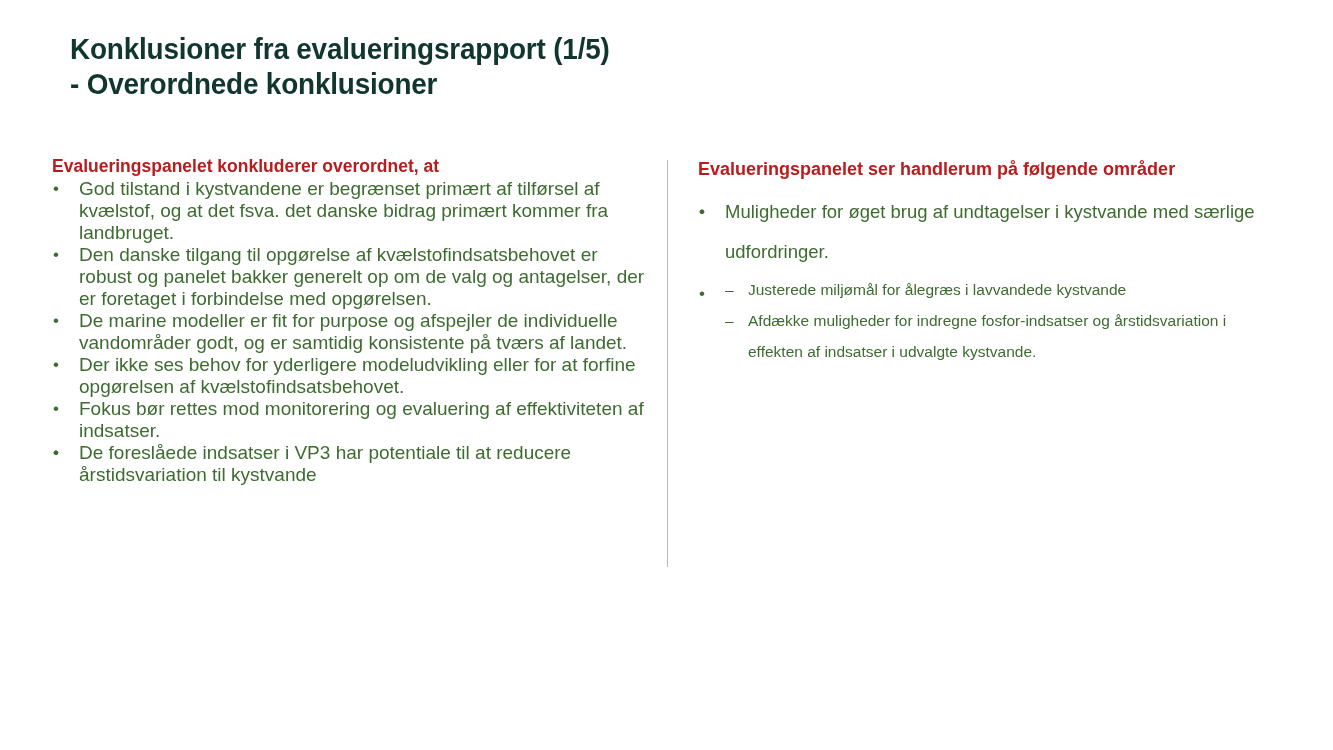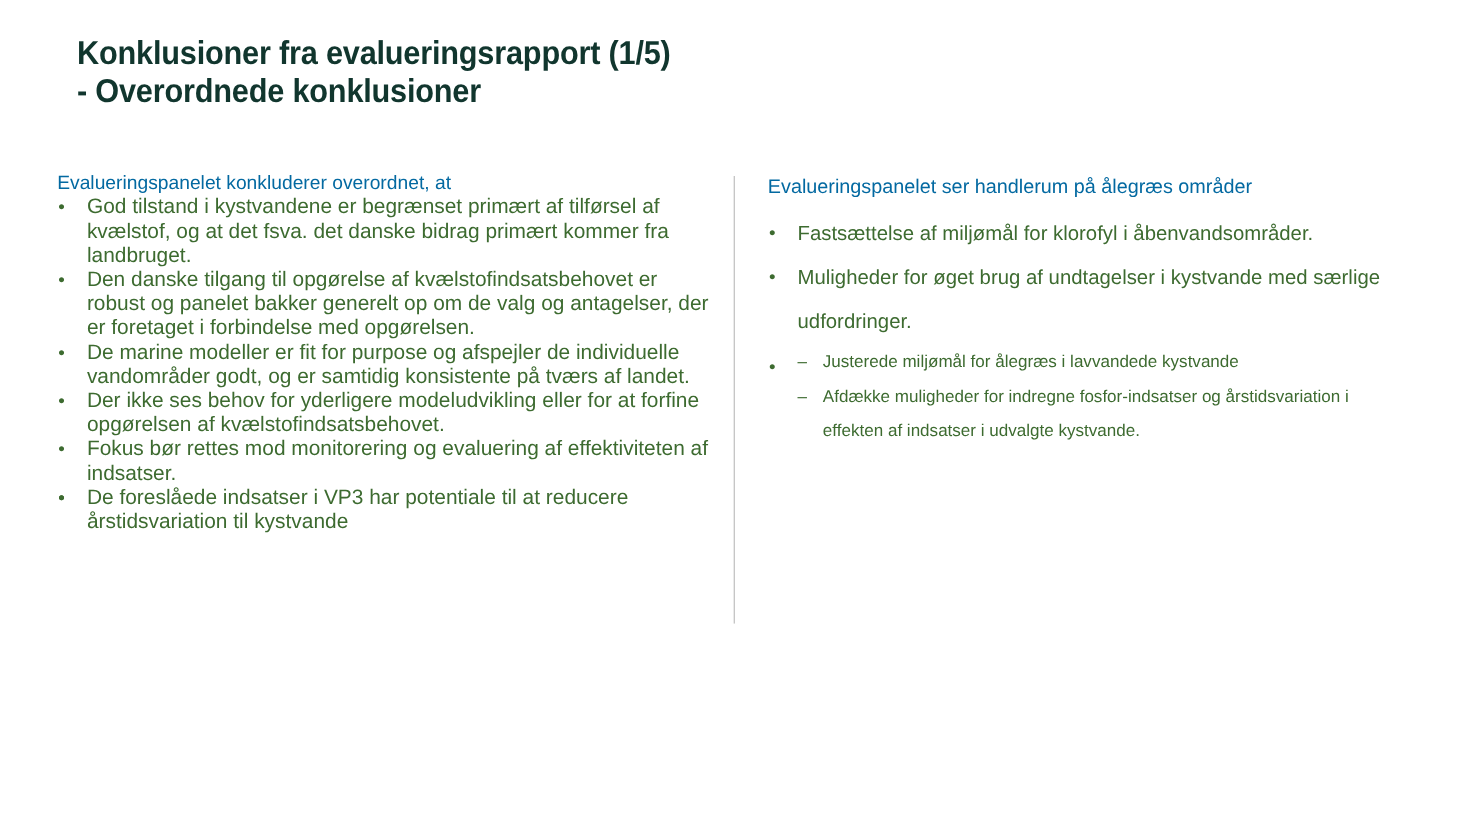--- a/index.html
+++ b/index.html
@@ -56,23 +56,23 @@
     position: absolute;
     left: 667px;
     top: 160px;
     width: 1px;
     height: 485px;
     background: #b9b9b9;
   }
 
   
   .col-heading {
-    color: #0369a1;
+    color: #b91c1c;
     font-size: 17.5px;
-    font-weight: normal;
+    font-weight: bold;
     line-height: 21px;
     margin: 0 0 1px 0;
   }
   .column-right .col-heading {
     font-size: 18px;
     line-height: 22px;
     margin-bottom: 12px;
   }
 
   
@@ -208,25 +208,24 @@
         <span class="marker">•</span>
       </li>
       <li class="bullet">
         <span class="marker">•</span>
         <span>De foreslåede indsatser i VP3 har potentiale til at reducere årstidsvariation til kystvande</span>
       </li>
     </ul>
   </div>
 
   <div class="column-right">
-    <div class="col-heading">Evalueringspanelet ser handlerum på ålegræs områder</div>
+    <div class="col-heading">Evalueringspanelet ser handlerum på følgende områder</div>
     <ul class="bullets">
       <li class="bullet">
         <span class="marker">•</span>
-        <span>Fastsættelse af miljømål for klorofyl i åbenvandsområder.</span>
       </li>
       <li class="bullet">
         <span class="marker">•</span>
         <span>Muligheder for øget brug af undtagelser i kystvande med særlige udfordringer.</span>
       </li>
       <li class="bullet">
         <span class="marker">•</span>
         <ul class="subbullets">
           <li class="subbullet">
             <span class="marker">–</span>

